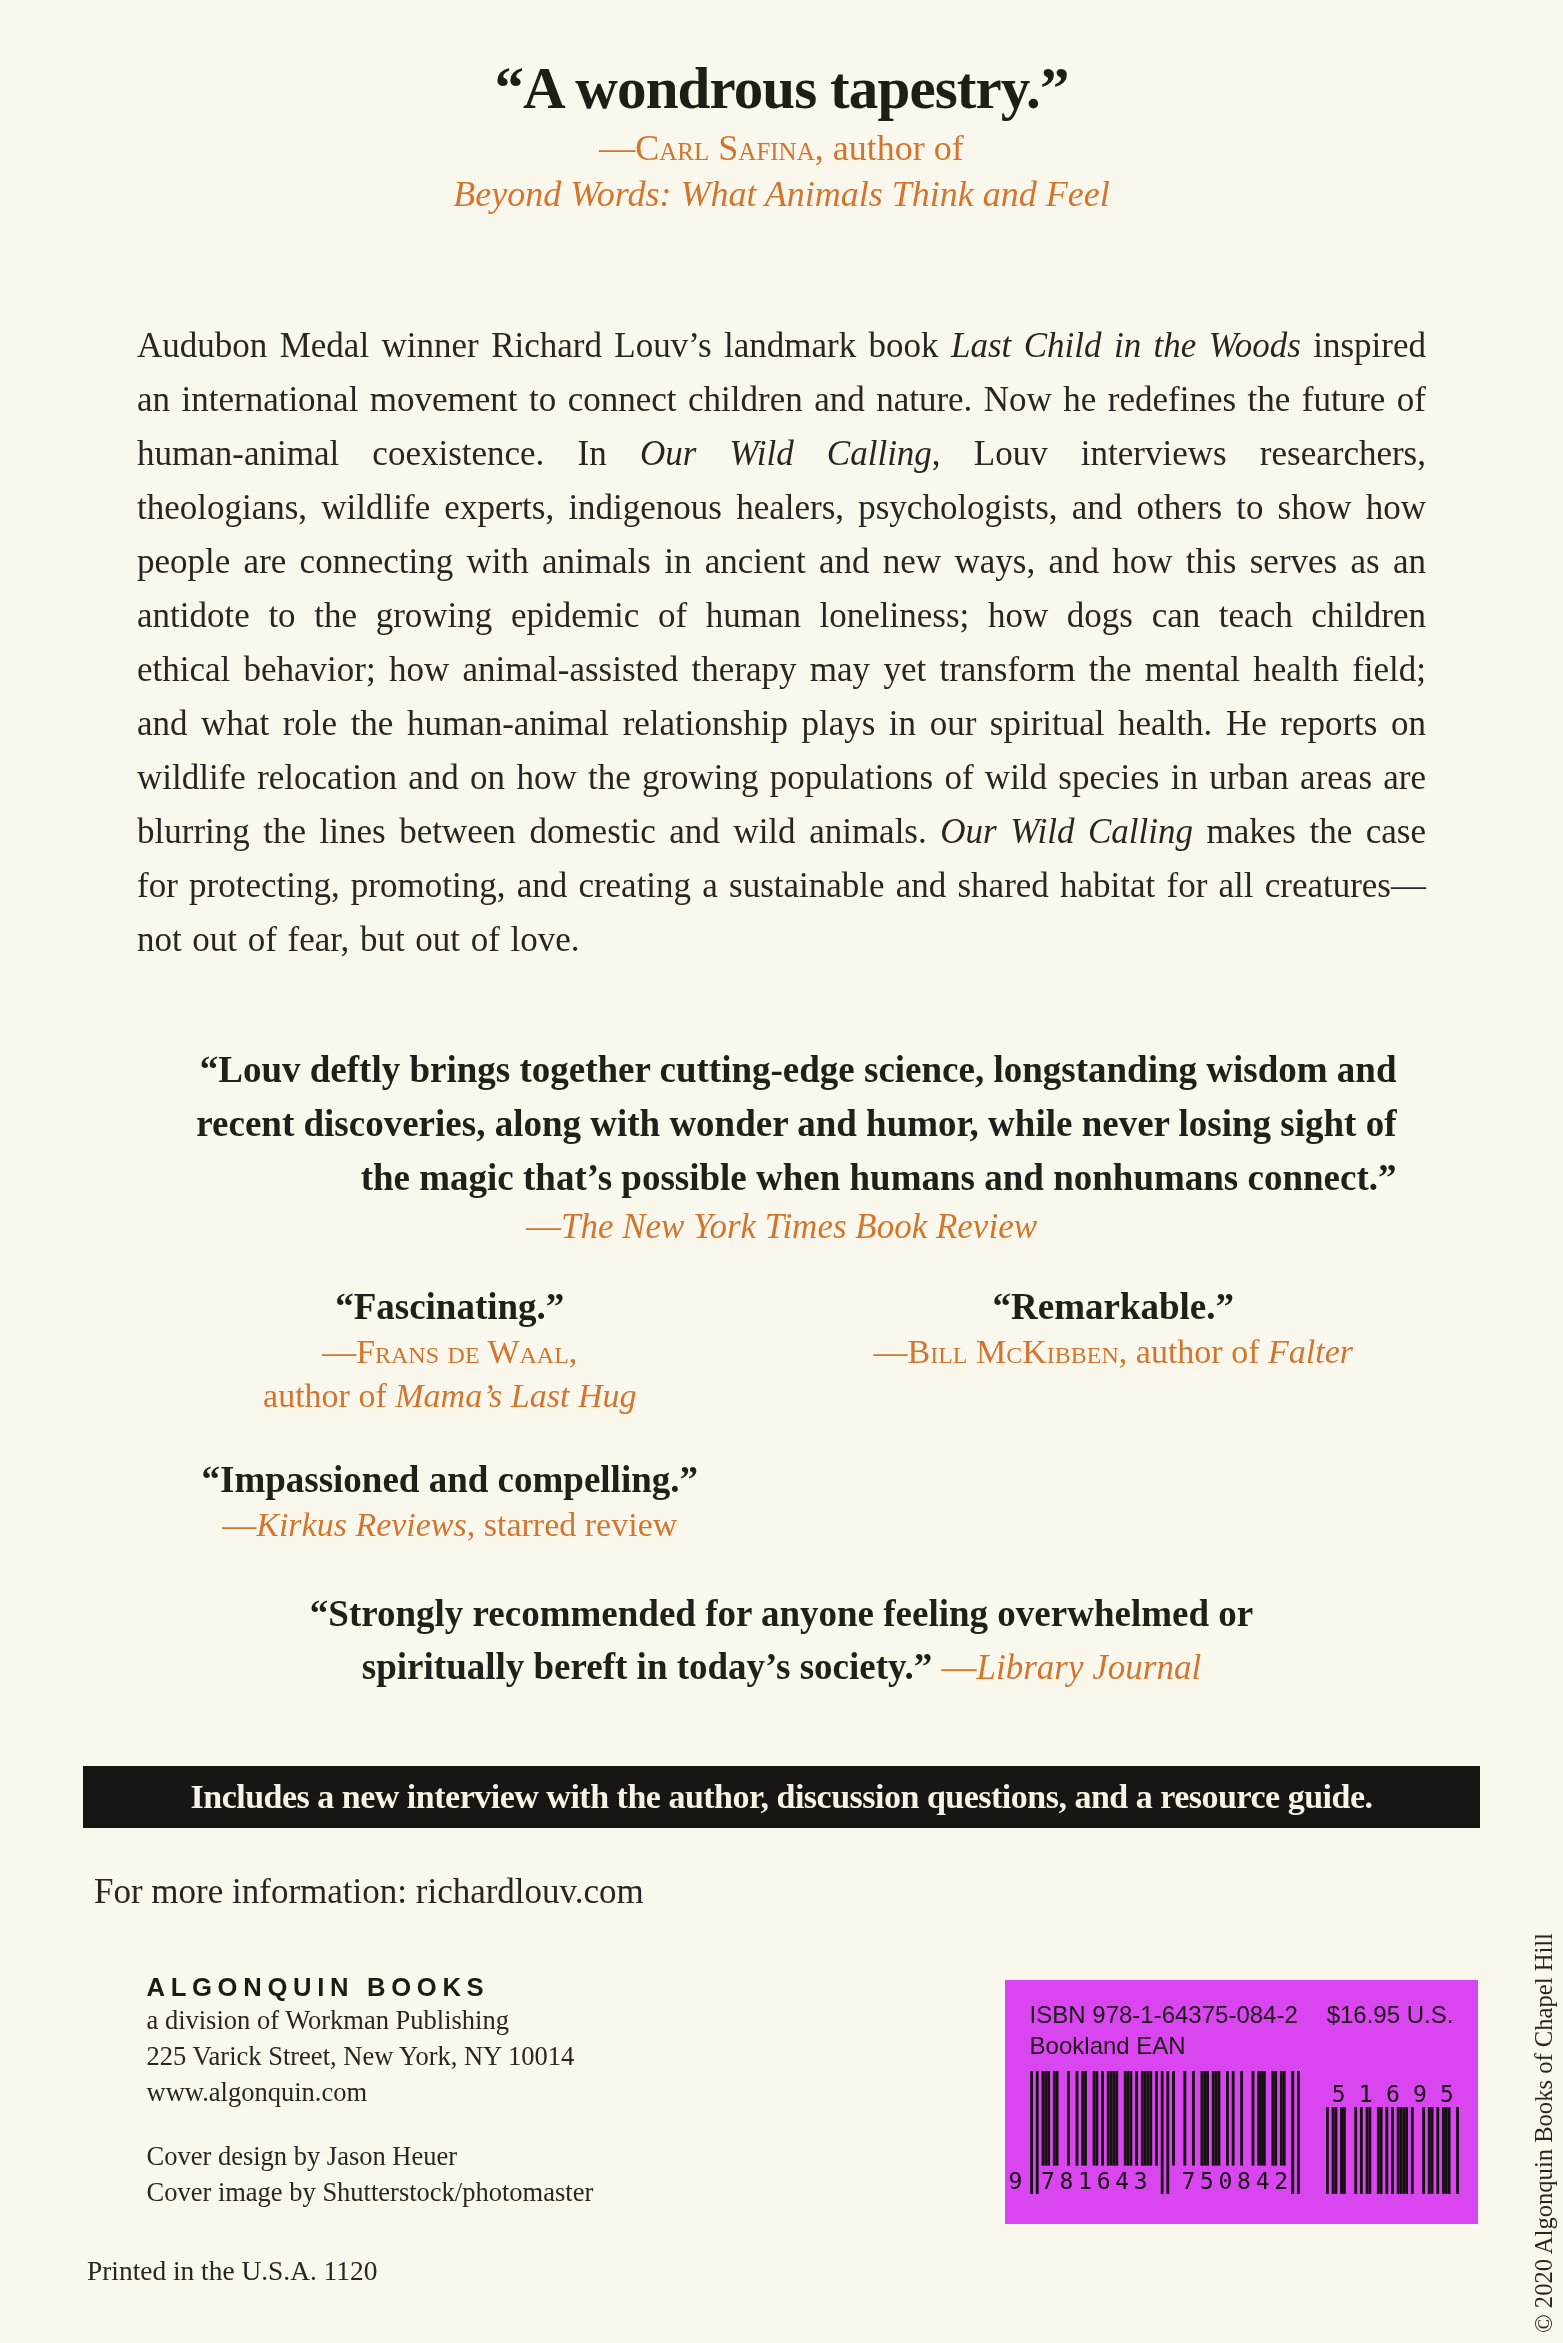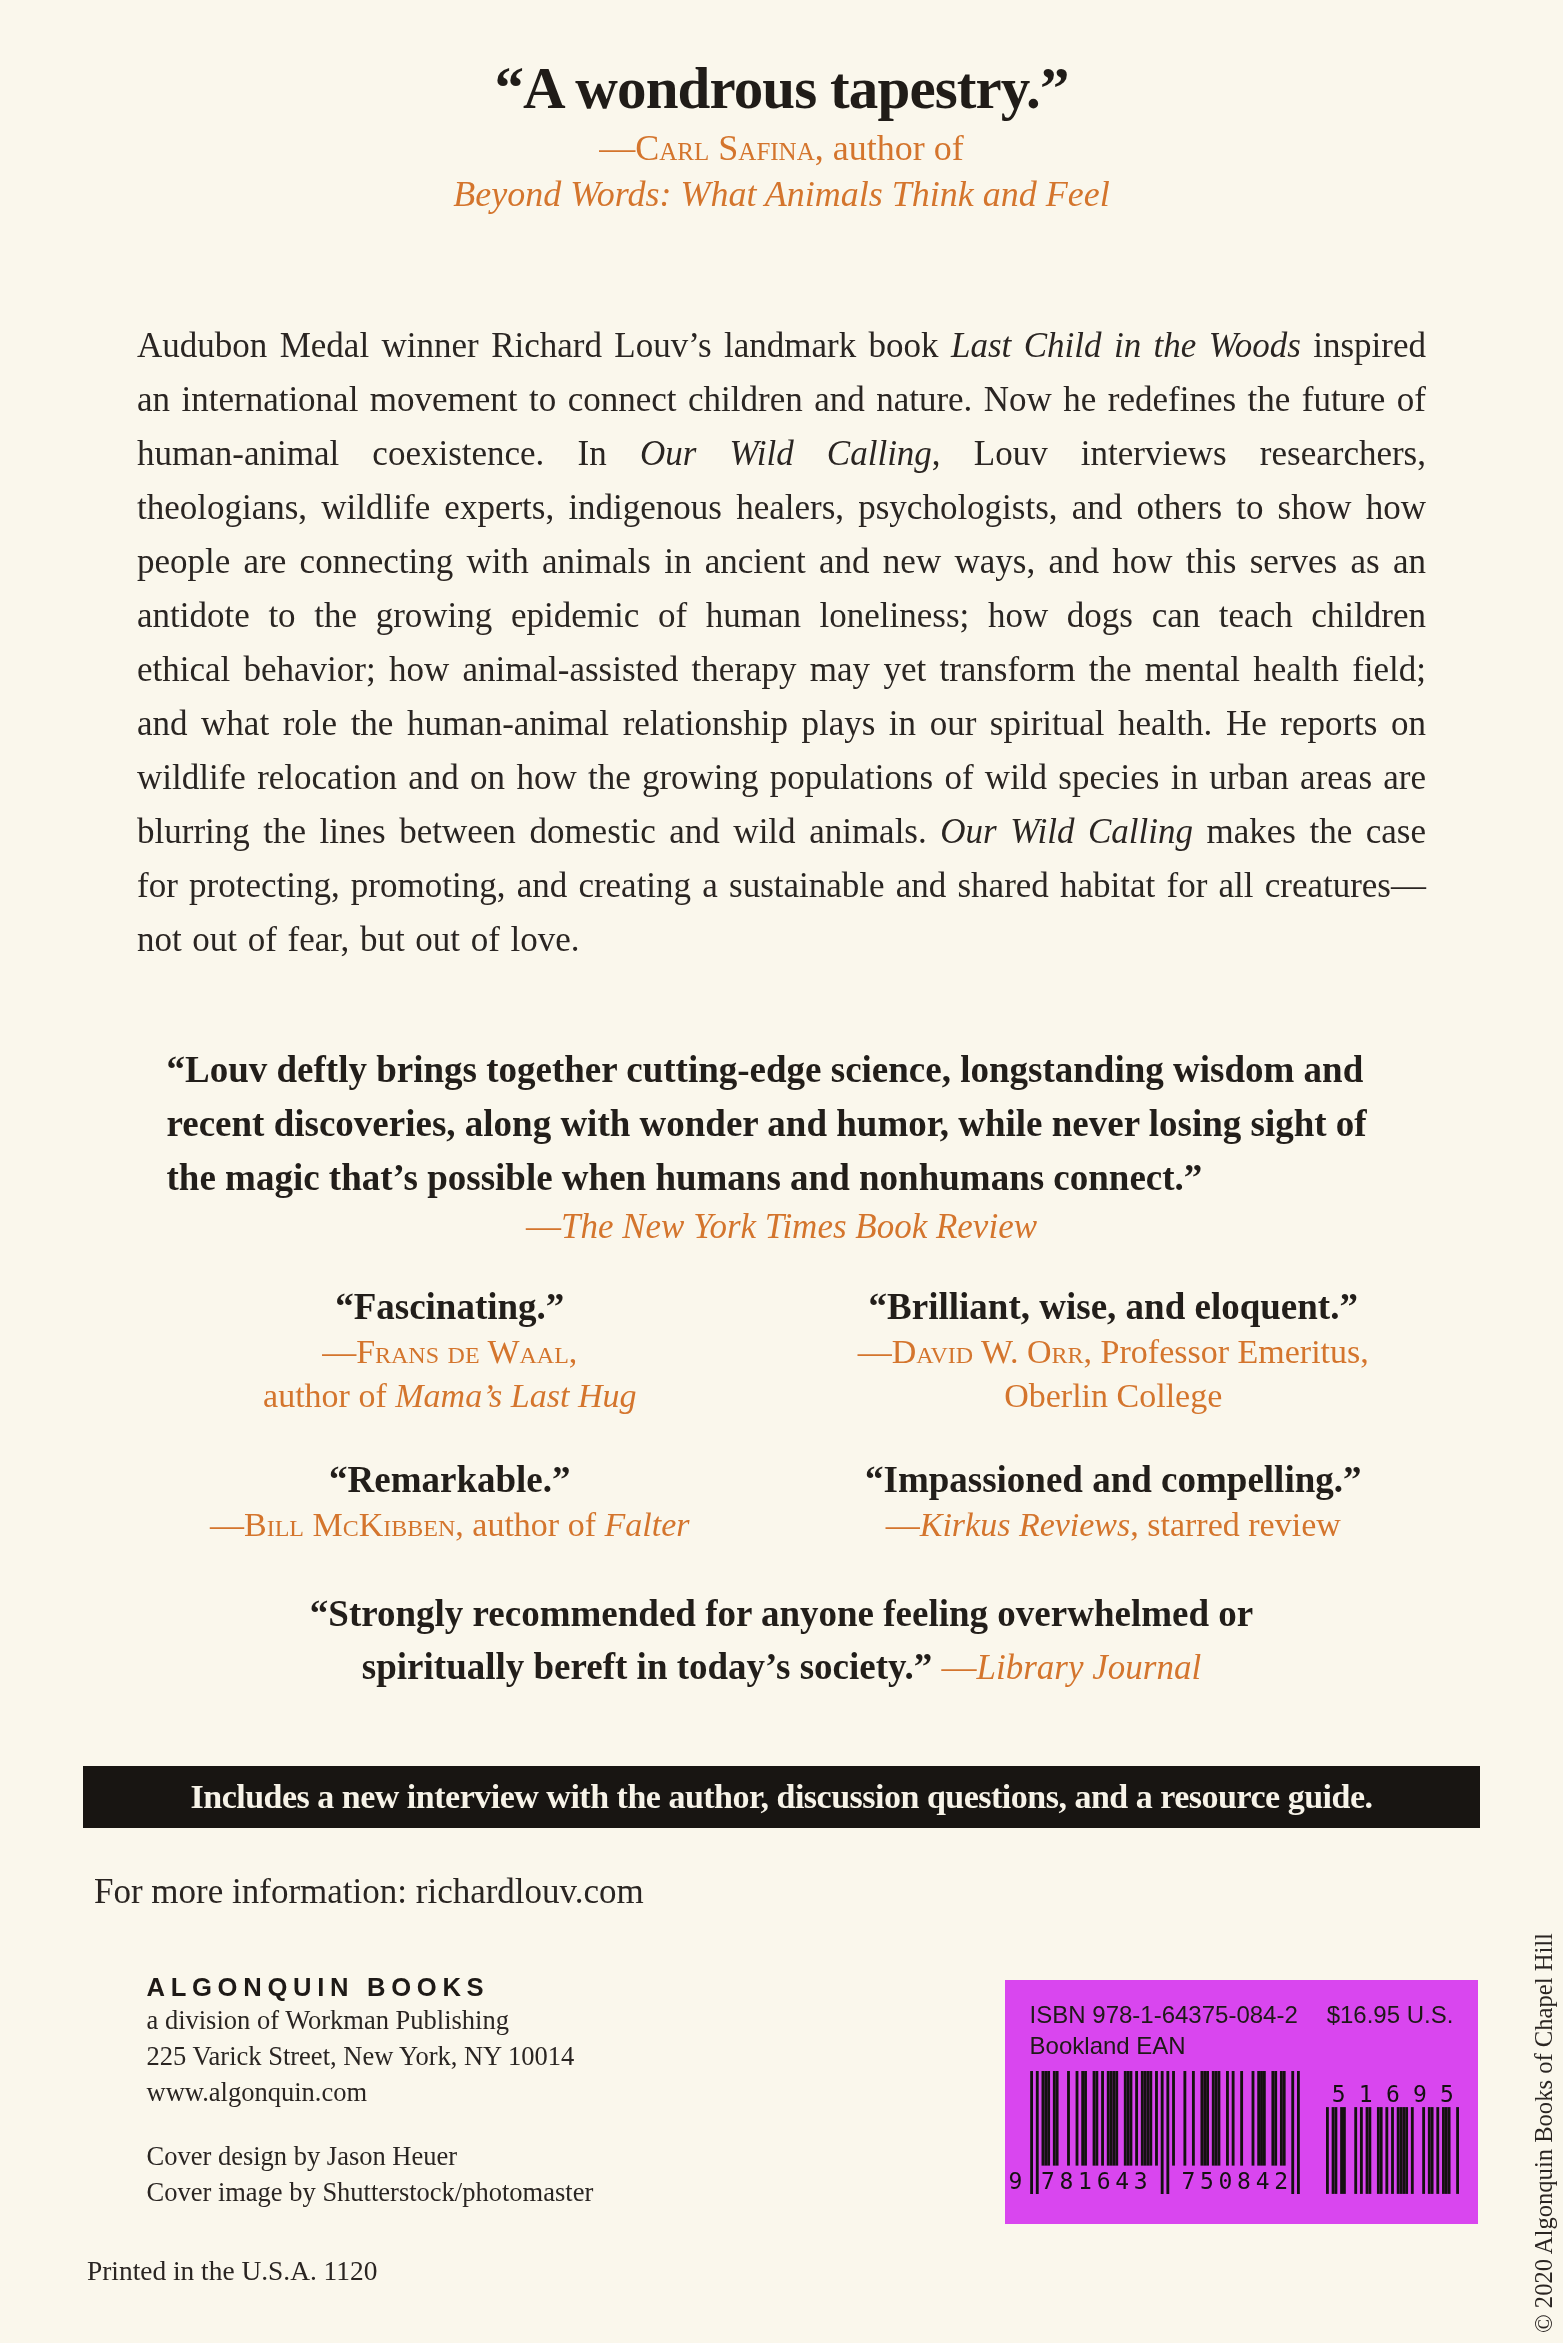--- a/index.html
+++ b/index.html
@@ -25,21 +25,21 @@
   .work-line{font-size:36px;line-height:1.28;text-align:center;font-style:italic;}
 
   .description{
     margin:102px 0 0 0;
     font-size:35px;line-height:54px;
     text-align:justify;text-justify:inter-word;
     word-spacing:1.9px;
   }
 
   .nyt{margin:76px auto 0 auto;max-width:1230px;
-    font-size:37px;font-weight:700;line-height:54px;text-align:left;color:#221E1A;}
+    font-size:37px;font-weight:700;line-height:54px;text-align:right;color:#221E1A;}
   .nyt-attr{margin-top:1.9px;font-size:35px;text-align:center;}
 
   .reviews-grid{
     display:grid;grid-template-columns:1fr 1fr;
     column-gap:38px;row-gap:38px;
     margin-top:36px;
   }
   .review-cell{text-align:center;}
   .review-quote{font-size:37px;font-weight:700;line-height:47px;color:#221E1A;}
   .review-attr{font-size:34px;line-height:44px;margin-top:0;}
@@ -116,24 +116,20 @@
     <div class="nyt">“Louv deftly brings together cutting-edge science, longstanding wisdom and recent discoveries, along with wonder and humor, while never losing sight of the magic that’s possible when humans and nonhumans connect.”</div>
     <div class="nyt-attr orange"><span>—</span><span class="it">The New York Times Book Review</span></div>
 
     <div class="reviews-grid">
 
       <div class="review-cell">
         <div class="review-quote">“Fascinating.”</div>
         <div class="review-attr orange"><span>—</span><span class="sc">Frans de Waal</span><span>,</span><br><span>author of </span><i>Mama’s Last Hug</i></div>
       </div>
 
-      <div class="review-cell">
-        <div class="review-quote">“Brilliant, wise, and eloquent.”</div>
-        <div class="review-attr orange"><span>—</span><span class="sc">David W. Orr</span><span>, Professor Emeritus,</span><br><span>Oberlin College</span></div>
-      </div>
 
       <div class="review-cell">
         <div class="review-quote">“Remarkable.”</div>
         <div class="review-attr orange"><span>—</span><span class="sc">Bill McKibben</span><span>, author of </span><i>Falter</i></div>
       </div>
 
       <div class="review-cell">
         <div class="review-quote">“Impassioned and compelling.”</div>
         <div class="review-attr orange"><span>—</span><i>Kirkus Reviews</i><span>, starred review</span></div>
       </div>

